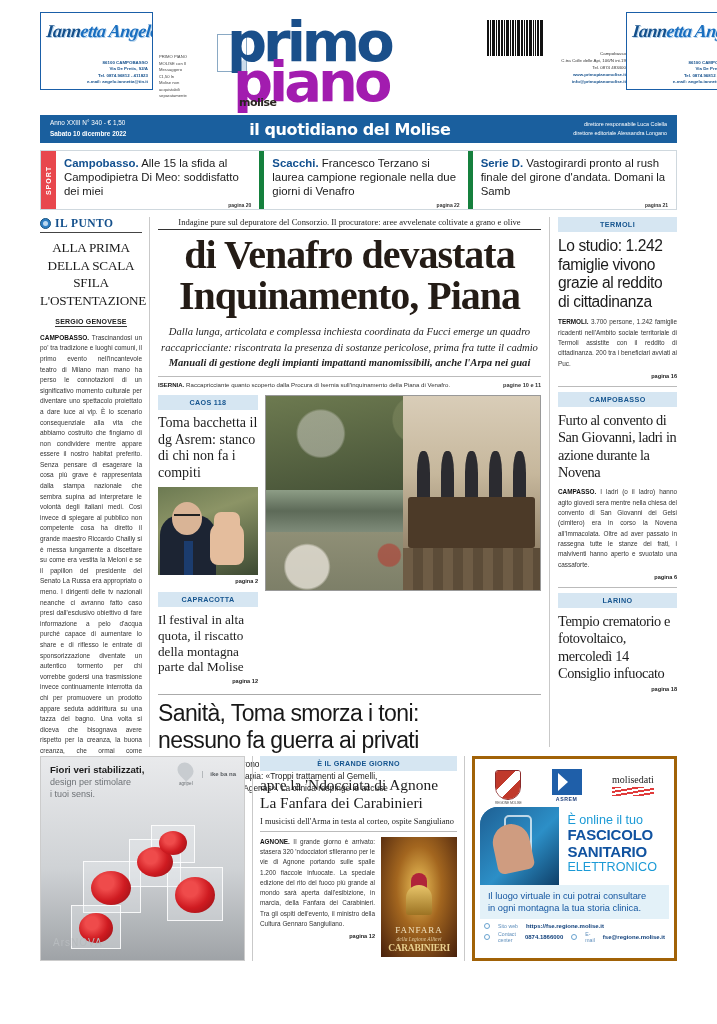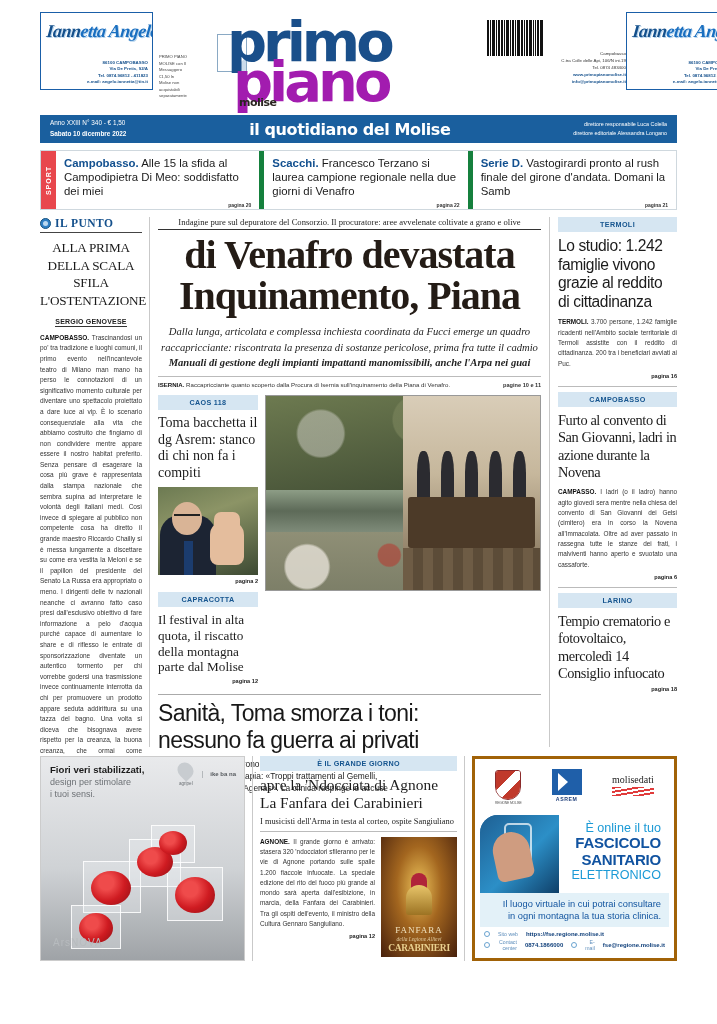--- a/index.html
+++ b/index.html
@@ -341,21 +341,21 @@
     font-size: 3.4px; text-align: center; color: #555; letter-spacing: -0.2px; }
   .asrem { text-align: center; }
   .asrem .sq { width: 30px; height: 26px; background: #1f5fa9; margin: 0 auto; position: relative; }
   .asrem .sq:after { content:""; position:absolute; left:6px; top:4px; width:0; height:0;
     border-left: 10px solid #fff; border-top: 9px solid transparent; border-bottom: 9px solid transparent; }
   .asrem .nm { font-size: 5.2px; font-weight: bold; color: #1f3f7a; letter-spacing: 0.6px; margin-top: 1px; }
   .mdati { text-align: center; }
   .mdati .nm { font-family: "Liberation Serif", serif; font-size: 10px; color: #222; }
   .mdati .streaks { height: 9px; margin-top: 2px;
     background: repeating-linear-gradient(170deg,#e03b3b 0 2px,transparent 2px 4px); }
-  .fse-card { position: relative; background: #ffffff; margin-top: 9px; text-align: right; }
+  .fse-card { position: relative; background: #ffffff; margin-top: 1px; }
   .fse-top { display: flex; height: 78px; border-radius: 18px 18px 0 0; overflow: hidden;
     background: linear-gradient(90deg,#1b6ea8 0 42%,#ffffff 42% 100%); }
   .fse-img { width: 42%; position: relative;
     background: linear-gradient(135deg,#1e5f93,#2c8fc7 55%,#0f3f68); }
   .fse-img .finger { position: absolute; left: 18%; top: 22%; width: 46%; height: 62%;
     background: #cf9c80; border-radius: 22px 22px 8px 8px; transform: rotate(-12deg); }
   .fse-img .phone { position: absolute; left: 30%; top: 10%; width: 36%; height: 56%;
     border: 2px solid rgba(255,255,255,.7); border-radius: 5px; }
   .fse-txt { flex: 1; padding: 6px 8px 0 8px; }
   .fse-txt .l1 { font-size: 12.6px; color: #1b9ad6; font-weight: normal; line-height: 1.15; }

